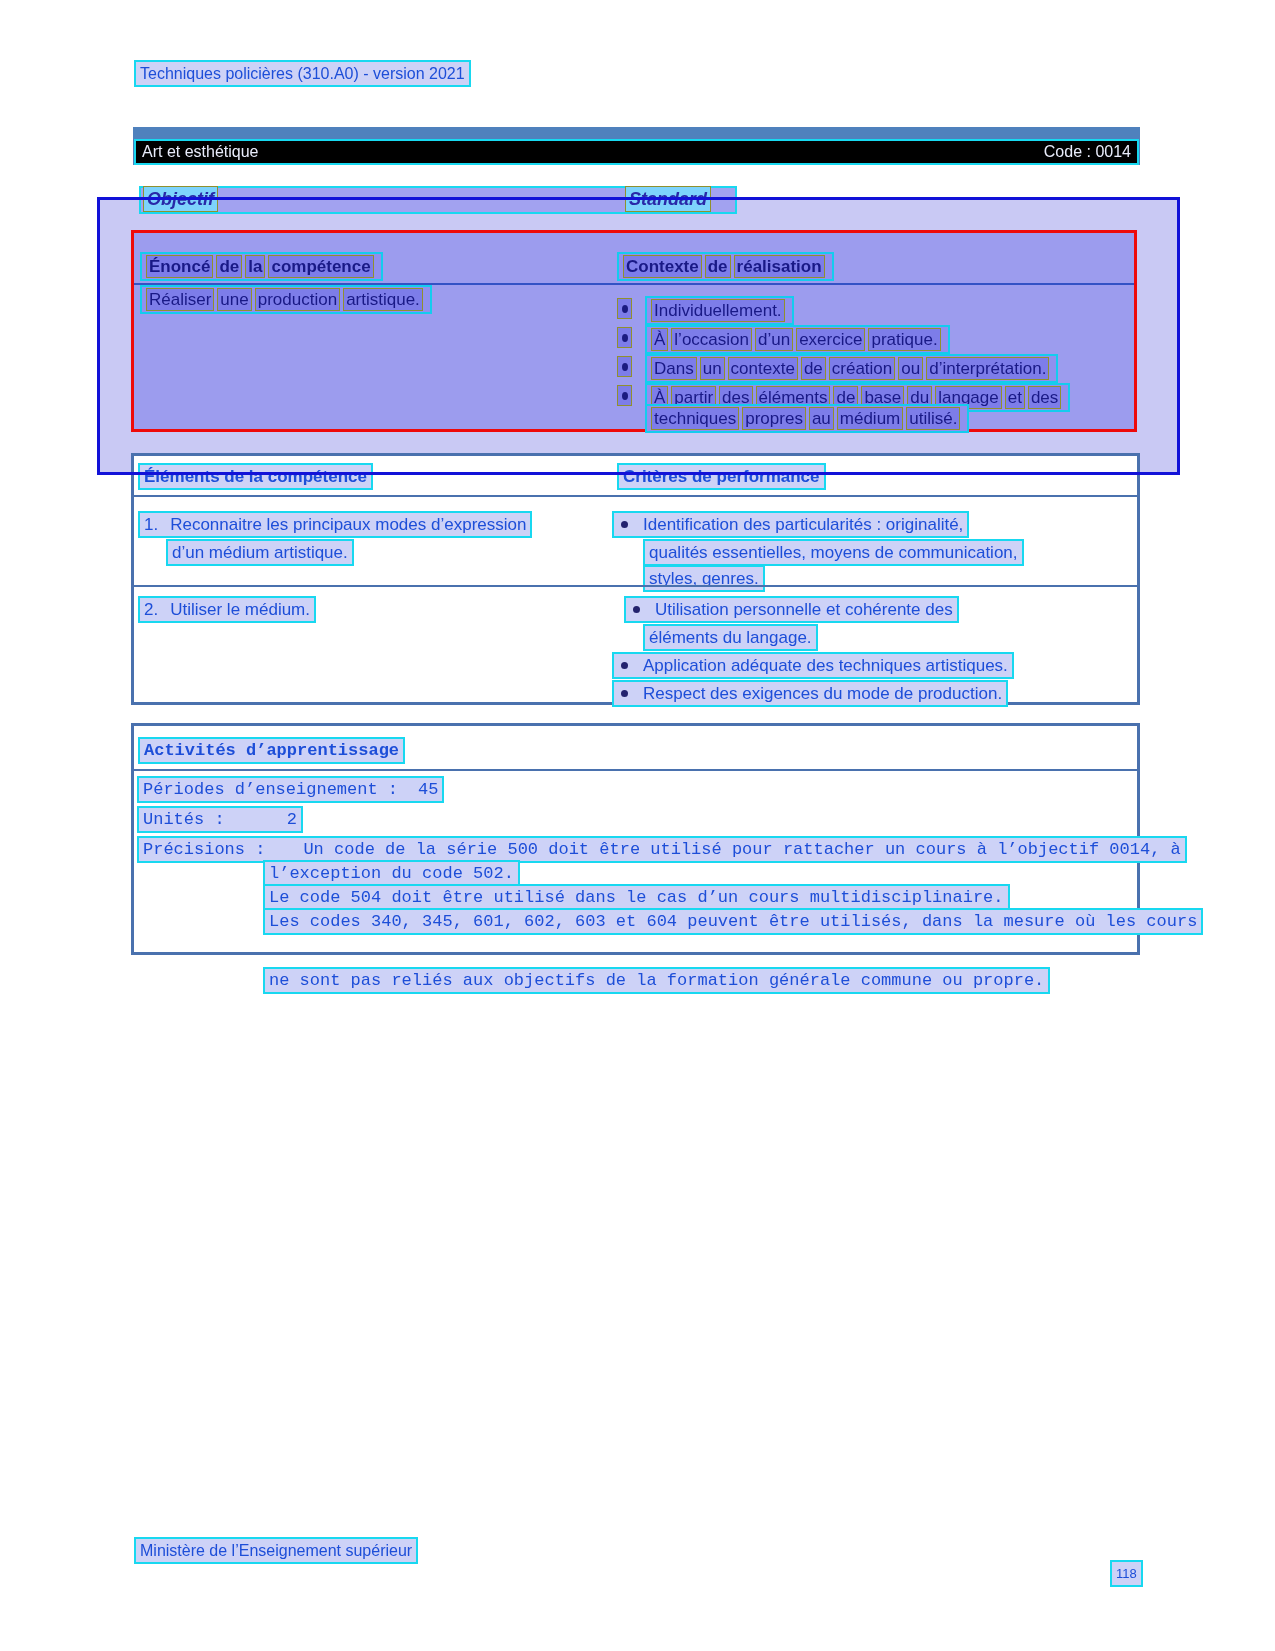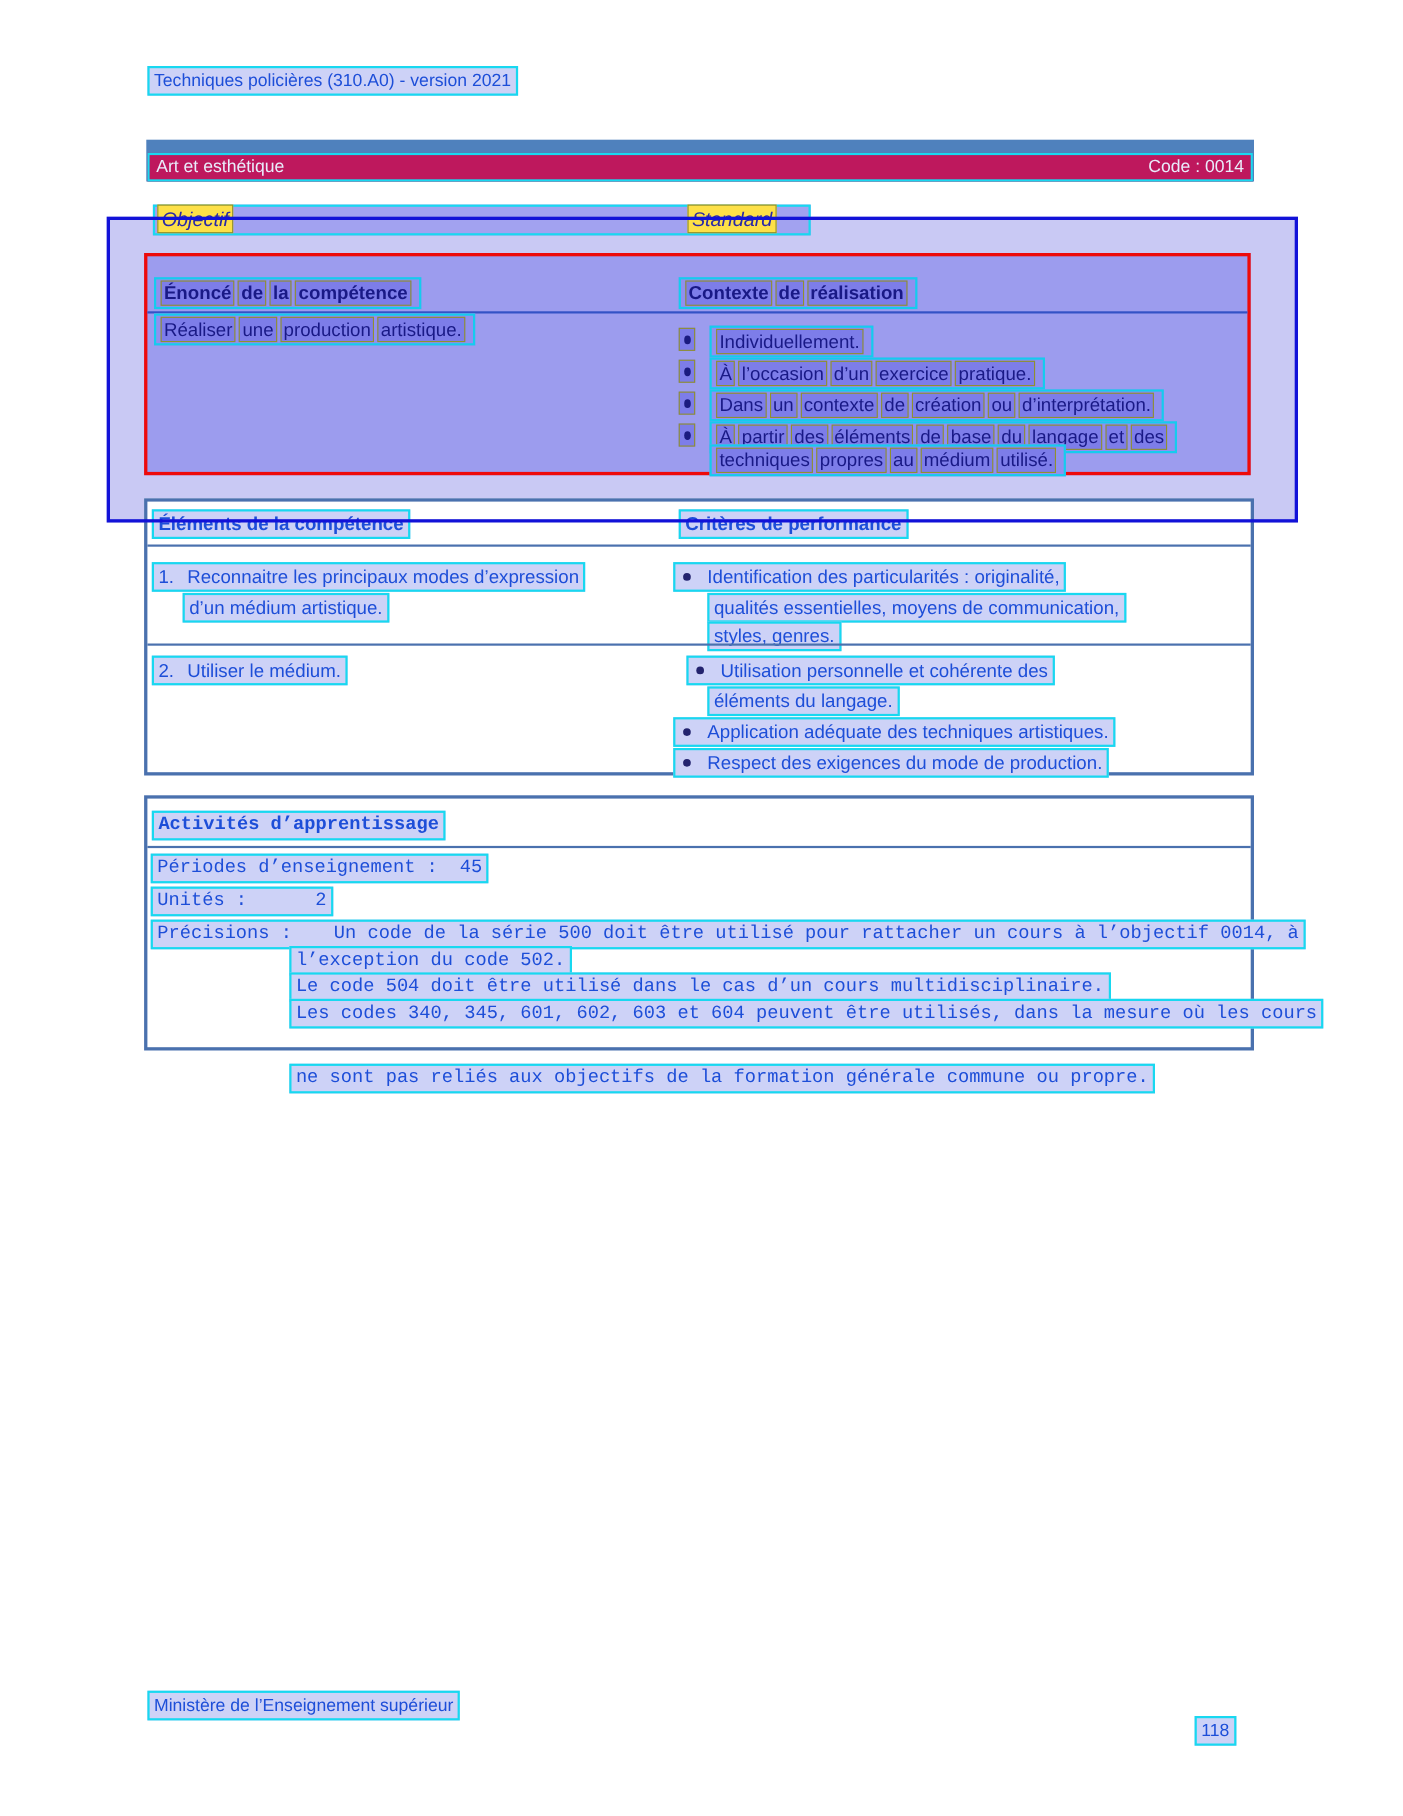--- a/index.html
+++ b/index.html
@@ -12,35 +12,35 @@
   .hl-light{background:#cdd2f7;color:#1d4ed8;}
   .hl-dark{background:#9090ee;border-color:#14ccee;color:#191986;}
   .bold{font-weight:bold;}
 
   
   .w{display:inline-block;background:#7d7de9;border:1px solid #90902e;
      padding:0 2px;margin-right:3px;}
 
   
   .bar{position:absolute;left:133px;top:127px;width:1007px;height:38px;background:#4f81bd;}
-  .bar-strip{position:absolute;left:1px;top:12px;width:989px;height:22px;background:#be185d;
+  .bar-strip{position:absolute;left:1px;top:12px;width:989px;height:22px;background:#000000;
              border:2px solid #18d8f0;display:flex;justify-content:space-between;
              align-items:center;padding:0 6px;color:#e9ecfb;font-size:16px;}
 
   
   .purple-fill{position:absolute;left:97px;top:197px;width:1083px;height:278px;background:#c9c9f4;}
   .purple-border{position:absolute;left:97px;top:197px;width:1083px;height:278px;
                  border:3px solid #1212d8;box-sizing:border-box;z-index:40;
                  pointer-events:none;background:transparent;}
 
   
   .obj-strip{position:absolute;left:139px;top:186px;width:598px;height:28px;background:#a2a2f0;
              border:2px solid #18d8f0;box-sizing:border-box;z-index:10;}
-  .w-big{position:absolute;top:-2px;font-weight:normal;font-style:italic;font-size:18px;
-         color:#2929a8;background:#fde047;border:1px solid #90902e;padding:0 3px;line-height:24px;}
+  .w-big{position:absolute;top:-2px;font-weight:bold;font-style:italic;font-size:18px;
+         color:#2929a8;background:#7dd3fc;border:1px solid #90902e;padding:0 3px;line-height:24px;}
 
   
   .red-table{position:absolute;left:131px;top:230px;width:1006px;height:202px;background:#9c9cee;
              border:3px solid #ee0a0a;box-sizing:border-box;z-index:5;}
   .divider-navy{position:absolute;left:0;right:0;height:2px;background:#3352c5;}
   .bullet-box{position:absolute;width:13px;height:19px;background:#7d7de9;border:1px solid #90902e;
               display:flex;align-items:center;justify-content:center;}
   .dot{width:6px;height:8px;border-radius:50%;background:#1b1b80;}
 
   
@@ -155,15 +155,15 @@
     </div>
     <div class="hl hl-light" style="left:129px;top:134px;">l’exception du code 502.</div>
     <div class="hl hl-light" style="left:129px;top:158px;">Le code 504 doit être utilisé dans le cas d’un cours multidisciplinaire.</div>
     <div class="hl hl-light" style="left:129px;top:182px;">Les codes 340, 345, 601, 602, 603 et 604 peuvent être utilisés, dans la mesure où les cours</div>
     <div class="hl hl-light" style="left:129px;top:205px;margin-top:36px;">ne sont pas reliés aux objectifs de la formation générale commune ou propre.</div>
   </div>
 
   <div class="purple-border"></div>
 
   <div class="hl hl-light" style="left:134px;top:1537px;font-size:16px;">Ministère de l’Enseignement supérieur</div>
-  <div class="hl hl-light" style="left:1086px;top:1560px;font-size:16px;">118</div>
+  <div class="hl hl-light" style="left:1110px;top:1560px;font-size:13px;">118</div>
 
 </div>
 
 </body></html>

